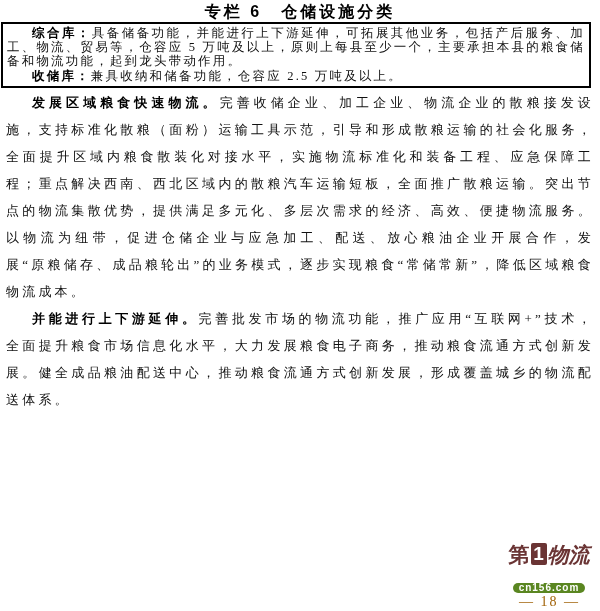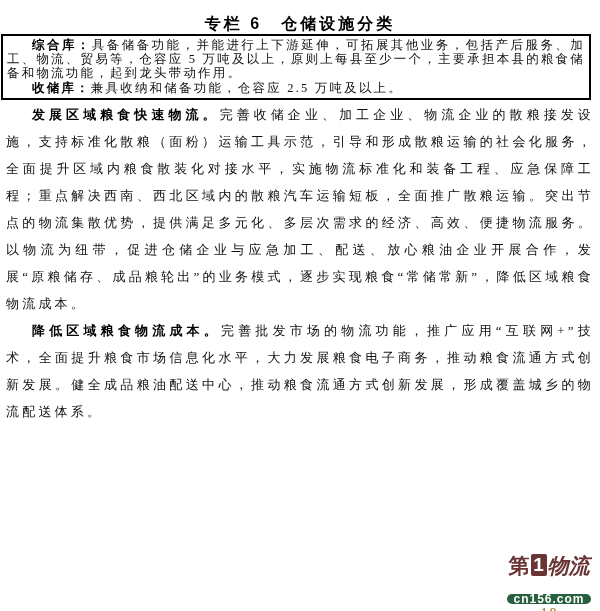--- a/index.html
+++ b/index.html
@@ -5,21 +5,21 @@
   * { margin: 0; padding: 0; box-sizing: border-box; }
   html, body { width: 600px; height: 611px; background: #ffffff; overflow: hidden; }
   .doc {
     position: relative;
     width: 600px; height: 611px;
     background: #ffffff;
     color: #1a1a1a;
     font-family: "Liberation Serif", "DejaVu Serif", serif;
   }
   .page-title {
-    margin-top: 14px;
+    margin-top: 2px;
     text-align: center;
     font-family: "Liberation Sans", "DejaVu Sans", sans-serif;
     font-weight: bold;
     font-size: 16px;
     line-height: 19px;
     letter-spacing: 3px;
     color: #000;
   }
   .info-box {
     margin: 1px 9px 0 1px;
@@ -85,46 +85,46 @@
     color: #fff;
     font-size: 19px;
     line-height: 22px;
     text-align: center;
     border-radius: 2px;
   }
   .wm-suffix { font-style: italic; }
   .wm-site {
     margin-top: 18px;
     display: inline-block;
-    background: #14532d;
+    background: #4d7c0f;
     color: #ffffff;
     font-family: "Liberation Sans", "DejaVu Sans", sans-serif;
     font-weight: bold;
-    font-size: 12px;
+    font-size: 10px;
     line-height: 10px;
     padding: 0 6px;
     border-radius: 5px;
     letter-spacing: 1px;
   }
 </style>
 </head>
 <body>
 
 <div class="doc">
 
   <div class="page-title">专栏 6　仓储设施分类</div>
 
   <div class="info-box">
     <p class="box-entry"><span class="box-term">综合库：</span><span>具备储备功能，并能进行上下游延伸，可拓展其他业务，包括产后服务、加工、物流、贸易等，仓容应 5 万吨及以上，原则上每县至少一个，主要承担本县的粮食储备和物流功能，起到龙头带动作用。</span></p>
     <p class="box-entry"><span class="box-term">收储库：</span><span>兼具收纳和储备功能，仓容应 2.5 万吨及以上。</span></p>
   </div>
 
   <div class="content">
     <p class="para"><span class="para-heading">发展区域粮食快速物流。</span><span>完善收储企业、加工企业、物流企业的散粮接发设施，支持标准化散粮（面粉）运输工具示范，引导和形成散粮运输的社会化服务，全面提升区域内粮食散装化对接水平，实施物流标准化和装备工程、应急保障工程；重点解决西南、西北区域内的散粮汽车运输短板，全面推广散粮运输。突出节点的物流集散优势，提供满足多元化、多层次需求的经济、高效、便捷物流服务。以物流为纽带，促进仓储企业与应急加工、配送、放心粮油企业开展合作，发展“原粮储存、成品粮轮出”的业务模式，逐步实现粮食“常储常新”，降低区域粮食物流成本。</span></p>
-    <p class="para"><span class="para-heading">降低区域粮食物流成本。</span><span>完善批发市场的物流功能，推广应用“互联网+”技术，全面提升粮食市场信息化水平，大力发展粮食电子商务，推动粮食流通方式创新发展。健全成品粮油配送中心，推动粮食流通方式创新发展，形成覆盖城乡的物流配送体系。</span></p>
+    <p class="para"><span class="para-heading">并能进行上下游延伸。</span><span>完善批发市场的物流功能，推广应用“互联网+”技术，全面提升粮食市场信息化水平，大力发展粮食电子商务，推动粮食流通方式创新发展。健全成品粮油配送中心，推动粮食流通方式创新发展，形成覆盖城乡的物流配送体系。</span></p>
   </div>
 
   <div class="watermark">
     <div class="wm-row">
         <span>第</span>
         <span class="wm-digit">1</span>
         <span class="wm-suffix">物流</span>
       </div>
     <div class="wm-site">cn156.com</div>
   </div>

